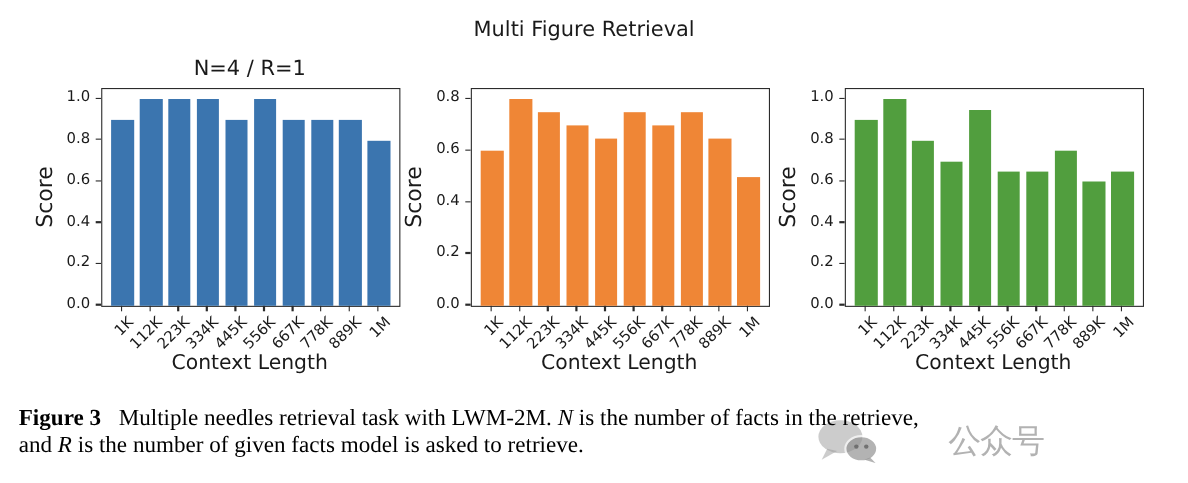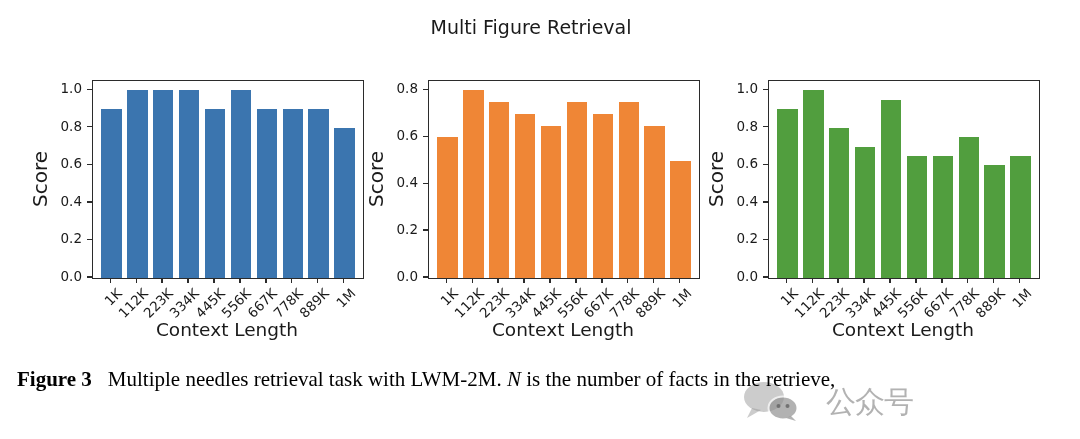--- a/index.html
+++ b/index.html
@@ -99,40 +99,42 @@
     z-index: 2;
   }
   .cap-bold { font-weight: bold; margin-right: 16px; }
   .cap-italic { font-style: italic; }
   .watermark {
     position: absolute;
     left: 742px; top: 381px;
     display: flex;
     align-items: flex-start;
     z-index: 1;
+    gap: 36px;
   }
   .watermark-text {
     font-size: 30px;
     line-height: 1;
     margin-top: 6px;
     color: rgba(115, 115, 115, 0.55);
     letter-spacing: -1px;
     white-space: nowrap;
   }
   .wm-t1 { margin-left: 26px; }
   .wm-t2 { margin-left: 54px; }
 </style>
 </head>
 <body>
 
 <div class="page">
 
   <div class="suptitle">Multi Figure Retrieval</div>
 
   <div class="chart-panel" id="panel0" style="left:92px">
+      <div class="sub-title">N=4 / R=1</div>
       <div class="ylabel" style="top: 166.5px;">Score</div>
       <div class="ytick-mark" style="top: 276.4px;"></div>
       <div class="ytick-label" style="top: 268px;">0.0</div>
       <div class="ytick-mark" style="top: 238.876px;"></div>
       <div class="ytick-label" style="top: 230.476px;">0.2</div>
       <div class="ytick-mark" style="top: 201.352px;"></div>
       <div class="ytick-label" style="top: 192.952px;">0.4</div>
       <div class="ytick-mark" style="top: 163.829px;"></div>
       <div class="ytick-label" style="top: 155.429px;">0.6</div>
       <div class="ytick-mark" style="top: 126.305px;"></div>
@@ -275,15 +277,16 @@
       <ellipse cx="41" cy="27" rx="14.5" ry="11.5" fill="#8f8f8f" opacity="0.68" stroke="#ffffff" stroke-width="2"></ellipse>
       <polygon points="49,35 54,40 44,37" fill="#8f8f8f" opacity="0.68"></polygon>
       <circle cx="36.5" cy="25" r="2" fill="#666666" opacity="0.85"></circle>
       <circle cx="45.5" cy="25" r="2" fill="#666666" opacity="0.85"></circle>
     </svg>
     <span class="watermark-text wm-t1">公众号</span>
   </div>
 
   <div class="caption" id="caption">
       <div class="caption-line"><span class="cap-bold">Figure 3</span><span class="cap-normal">Multiple needles retrieval task with LWM-2M. </span><span class="cap-italic">N</span><span class="cap-normal"> is the number of facts in the retrieve,</span></div>
+      <div class="caption-line"><span class="cap-normal">and </span><span class="cap-italic">R</span><span class="cap-normal"> is the number of given facts model is asked to retrieve.</span></div>
     </div>
 
 </div>
 
 </body></html>

